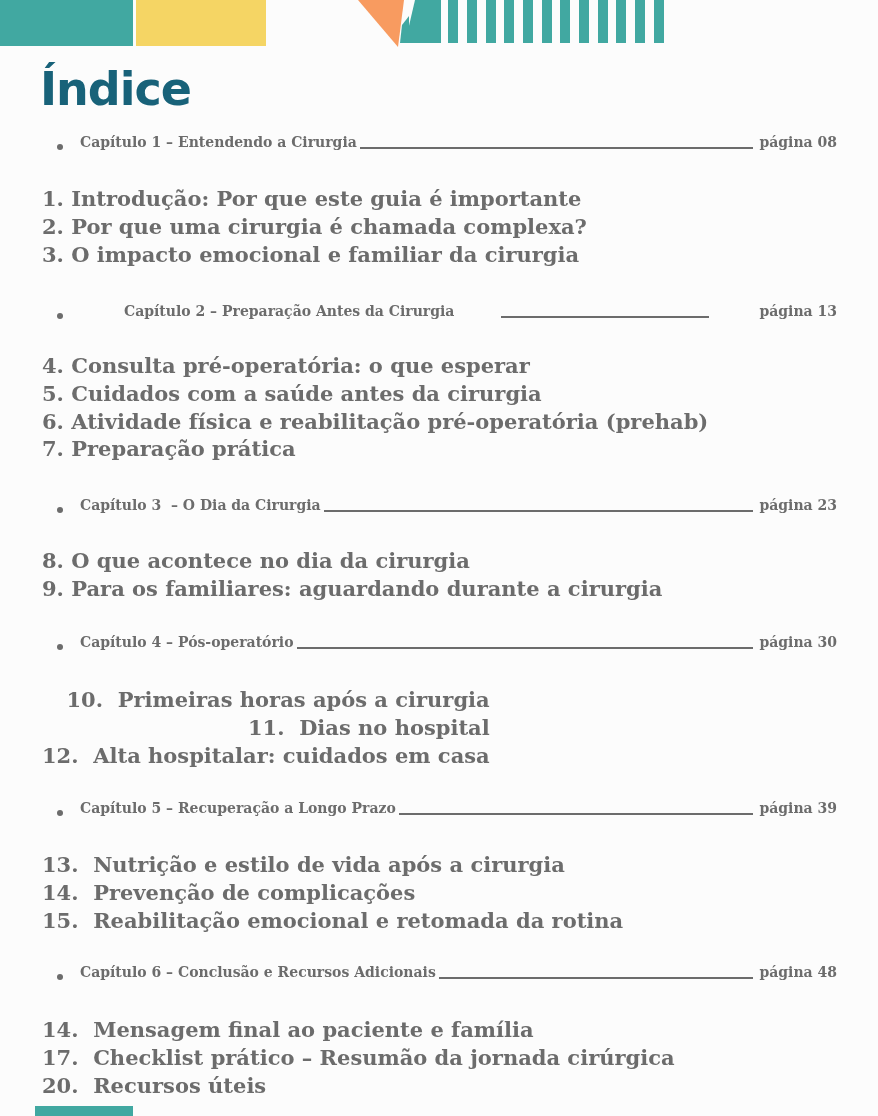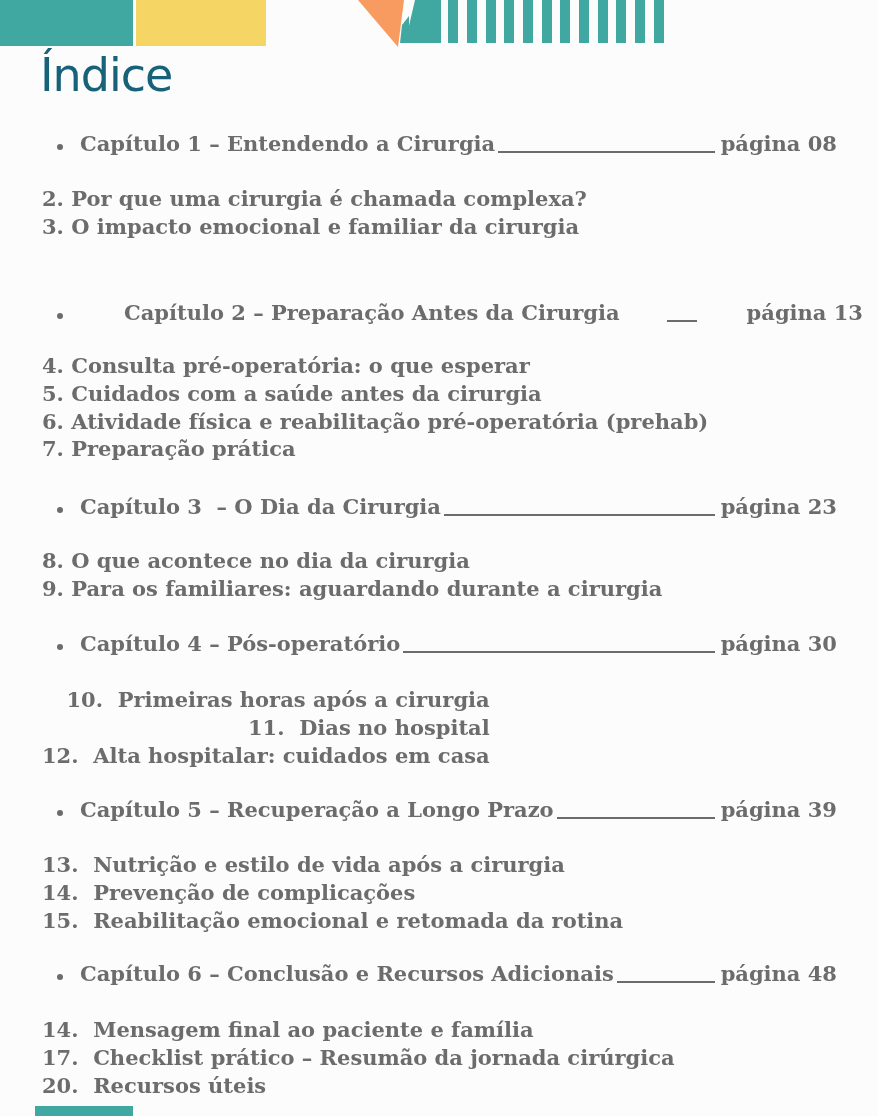--- a/index.html
+++ b/index.html
@@ -17,31 +17,31 @@
     font-family:"DejaVu Serif","Liberation Serif",serif;
     position:relative;overflow:hidden;
   }
   .page{position:absolute;inset:0;}
 
   
   .header-deco{position:absolute;top:0;left:0;width:878px;height:50px;}
 
   
   .page-title{
-    position:absolute;left:40px;top:50px;margin:0;
+    position:absolute;left:40px;top:64px;margin:0;
     font-family:"DejaVu Sans","Liberation Sans",sans-serif;
-    font-weight:400;font-size:46px;line-height:1.1;
+    font-weight:700;font-size:46px;line-height:1.1;
     letter-spacing:-1px;color:var(--title);
   }
 
   
   .chapter-row{
     position:absolute;left:57px;right:41px;height:30px;
     display:flex;align-items:baseline;
-    font-size:21px;font-weight:700;color:var(--text);
+    font-size:14px;font-weight:700;color:var(--text);
   }
   .bullet{
     align-self:center;flex:0 0 auto;
     width:6px;height:6px;border-radius:50%;
     background:var(--text);margin-right:17px;margin-top:2px;
   }
   .chapter-label{white-space:pre;}
   .leader{
     flex:1 1 auto;display:inline-block;height:14px;min-width:30px;
     border-bottom:2px solid var(--text);
@@ -99,20 +99,21 @@
   <h1 class="page-title">Índice</h1>
 
   <main>
       <div class="chapter-row ch-0">
         <span class="bullet"></span>
         <span class="chapter-label">Capítulo 1 – Entendendo a Cirurgia</span>
         <span class="leader"></span>
         <span class="page-ref">página 08</span>
       </div>
       <div class="item-group grp-0">
+        <div class="toc-item">1. Introdução: Por que este guia é importante</div>
         <div class="toc-item">2. Por que uma cirurgia é chamada complexa?</div>
         <div class="toc-item">3. O impacto emocional e familiar da cirurgia</div>
       </div>
       <div class="chapter-row ch-1">
         <span class="bullet"></span>
         <span class="chapter-label">Capítulo 2 – Preparação Antes da Cirurgia</span>
         <span class="leader"></span>
         <span class="page-ref">página 13</span>
       </div>
       <div class="item-group grp-1">

